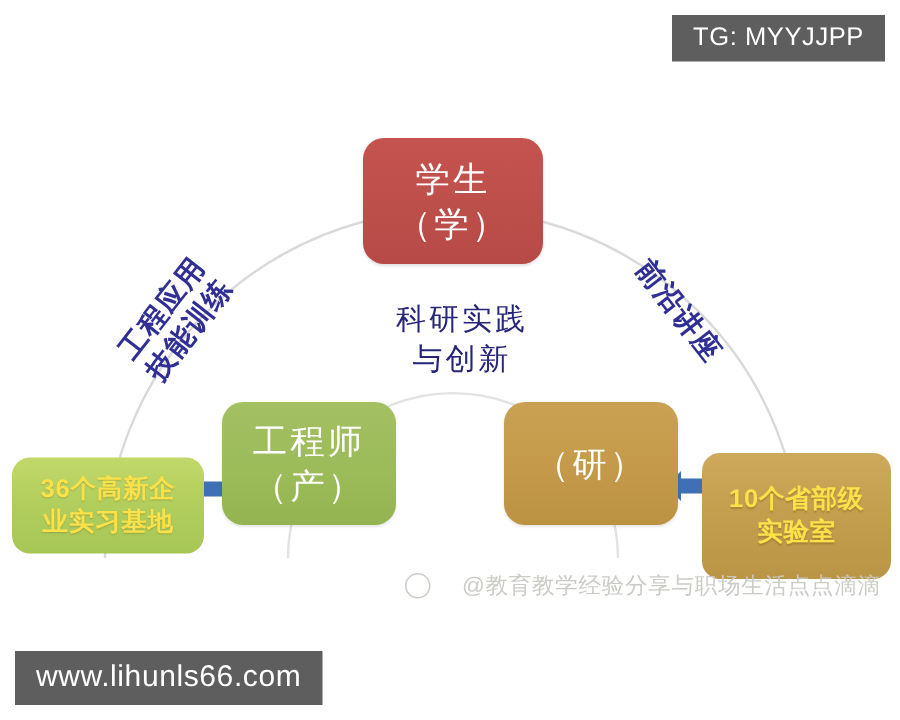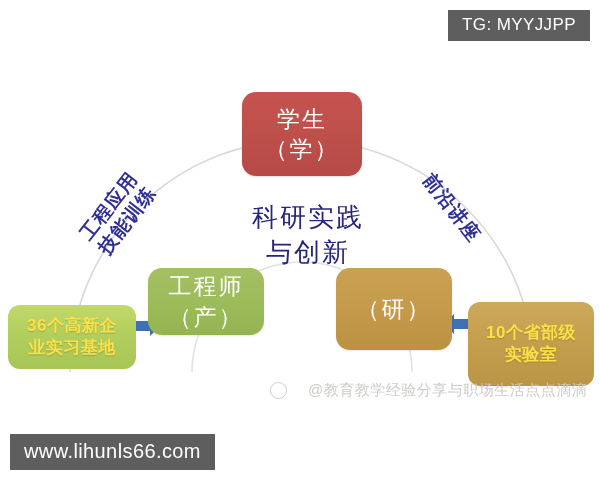--- a/index.html
+++ b/index.html
@@ -58,21 +58,21 @@
     top: 92px;
     width: 120px;
     height: 84px;
     background: linear-gradient(180deg, #c5534f 0%, #bd4f4b 55%, #b74a46 100%);
     box-shadow: 0 1px 2px rgba(0,0,0,0.12);
   }
   #node-engineer {
     left: 148px;
     top: 268px;
     width: 116px;
-    height: 67px;
+    height: 82px;
     background: linear-gradient(180deg, #a3c063 0%, #9cbb59 55%, #94b451 100%);
     box-shadow: 0 1px 2px rgba(0,0,0,0.10);
   }
   #node-teacher {
     left: 336px;
     top: 268px;
     width: 116px;
     height: 82px;
     background: linear-gradient(180deg, #caa152 0%, #c49a4a 55%, #bb9242 100%);
     box-shadow: 0 1px 2px rgba(0,0,0,0.10);
@@ -129,21 +129,21 @@
   }
 
   
   #label-center {
     position: absolute;
     left: 0;
     right: 0;
     top: 200px;
     text-align: center;
     color: #26267a;
-    font-size: 26px;
+    font-size: 20px;
     line-height: 1.34;
     letter-spacing: 2px;
     padding-left: 16px;
   }
   #label-center .line {
     display: block;
   }
 
   
   .arrow {

